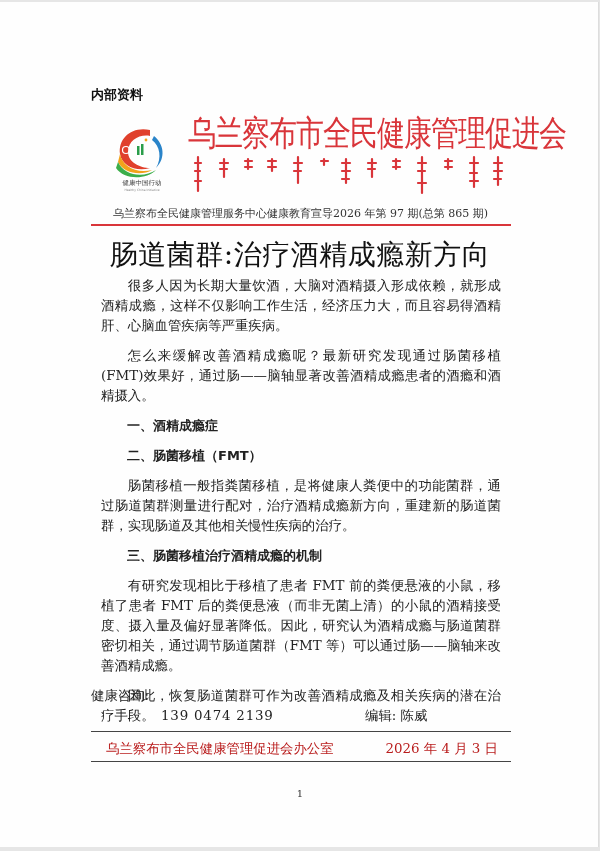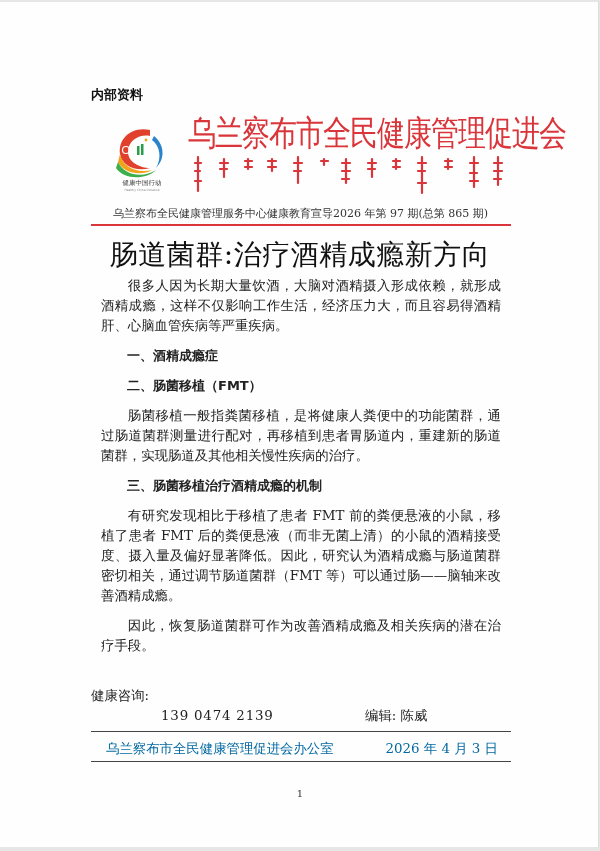--- a/index.html
+++ b/index.html
@@ -40,21 +40,21 @@
   .contact {
     position: absolute; left: 91px; top: 684px; width: 420px; font-size: 13.4px; line-height: 20px;
   }
   .contact .row { display: flex; }
   .contact .l { width: 70px; }
   .contact .p { width: 204px; letter-spacing: 0.8px; }
   .contact .r { }
   .rule { position: absolute; left: 91px; width: 420px; height: 1px; background: #444; }
   .foot-line {
     position: absolute; left: 106px; top: 738px; width: 392px; font-size: 13.4px;
-    display: flex; justify-content: space-between; white-space: nowrap; color: #0369a1; gap: 30px;
+    display: flex; justify-content: space-between; white-space: nowrap; color: #b91c1c; gap: 30px;
   }
   .page-num { position: absolute; left: 0; width: 600px; top: 786px; text-align: center; font-size: 10px; color: #333; }
 </style>
 </head>
 <body>
 
 <div class="page">
 
   <div class="internal">内部资料</div>
 
@@ -96,23 +96,24 @@
   <div class="issue-line">
     <span>乌兰察布全民健康管理服务中心健康教育宣导</span>
     <span>2026 年第 97 期(总第 865 期)</span>
   </div>
   <div class="red-rule"></div>
 
   <div class="main-title">肠道菌群:治疗酒精成瘾新方向</div>
 
   <div class="body">
     <p>很多人因为长期大量饮酒，大脑对酒精摄入形成依赖，就形成酒精成瘾，这样不仅影响工作生活，经济压力大，而且容易得酒精肝、心脑血管疾病等严重疾病。</p>
+    <p>怎么来缓解改善酒精成瘾呢？最新研究发现通过肠菌移植(FMT)效果好，通过肠——脑轴显著改善酒精成瘾患者的酒瘾和酒精摄入。</p>
     <p class="h">一、酒精成瘾症</p>
     <p class="h">二、肠菌移植（FMT）</p>
-    <p>肠菌移植一般指粪菌移植，是将健康人粪便中的功能菌群，通过肠道菌群测量进行配对，再移植到患者胃肠道内，重建新的肠道菌群，实现肠道及其他相关慢性疾病的治疗。</p>
+    <p>肠菌移植一般指粪菌移植，是将健康人粪便中的功能菌群，通过肠道菌群测量进行配对，治疗酒精成瘾新方向，重建新的肠道菌群，实现肠道及其他相关慢性疾病的治疗。</p>
     <p class="h">三、肠菌移植治疗酒精成瘾的机制</p>
     <p>有研究发现相比于移植了患者 FMT 前的粪便悬液的小鼠，移植了患者 FMT 后的粪便悬液（而非无菌上清）的小鼠的酒精接受度、摄入量及偏好显著降低。因此，研究认为酒精成瘾与肠道菌群密切相关，通过调节肠道菌群（FMT 等）可以通过肠——脑轴来改善酒精成瘾。</p>
     <p>因此，恢复肠道菌群可作为改善酒精成瘾及相关疾病的潜在治疗手段。</p>
   </div>
 
   <div class="contact">
     <div class="row">
       <span class="l">健康咨询:</span>
     </div>
     <div class="row">

